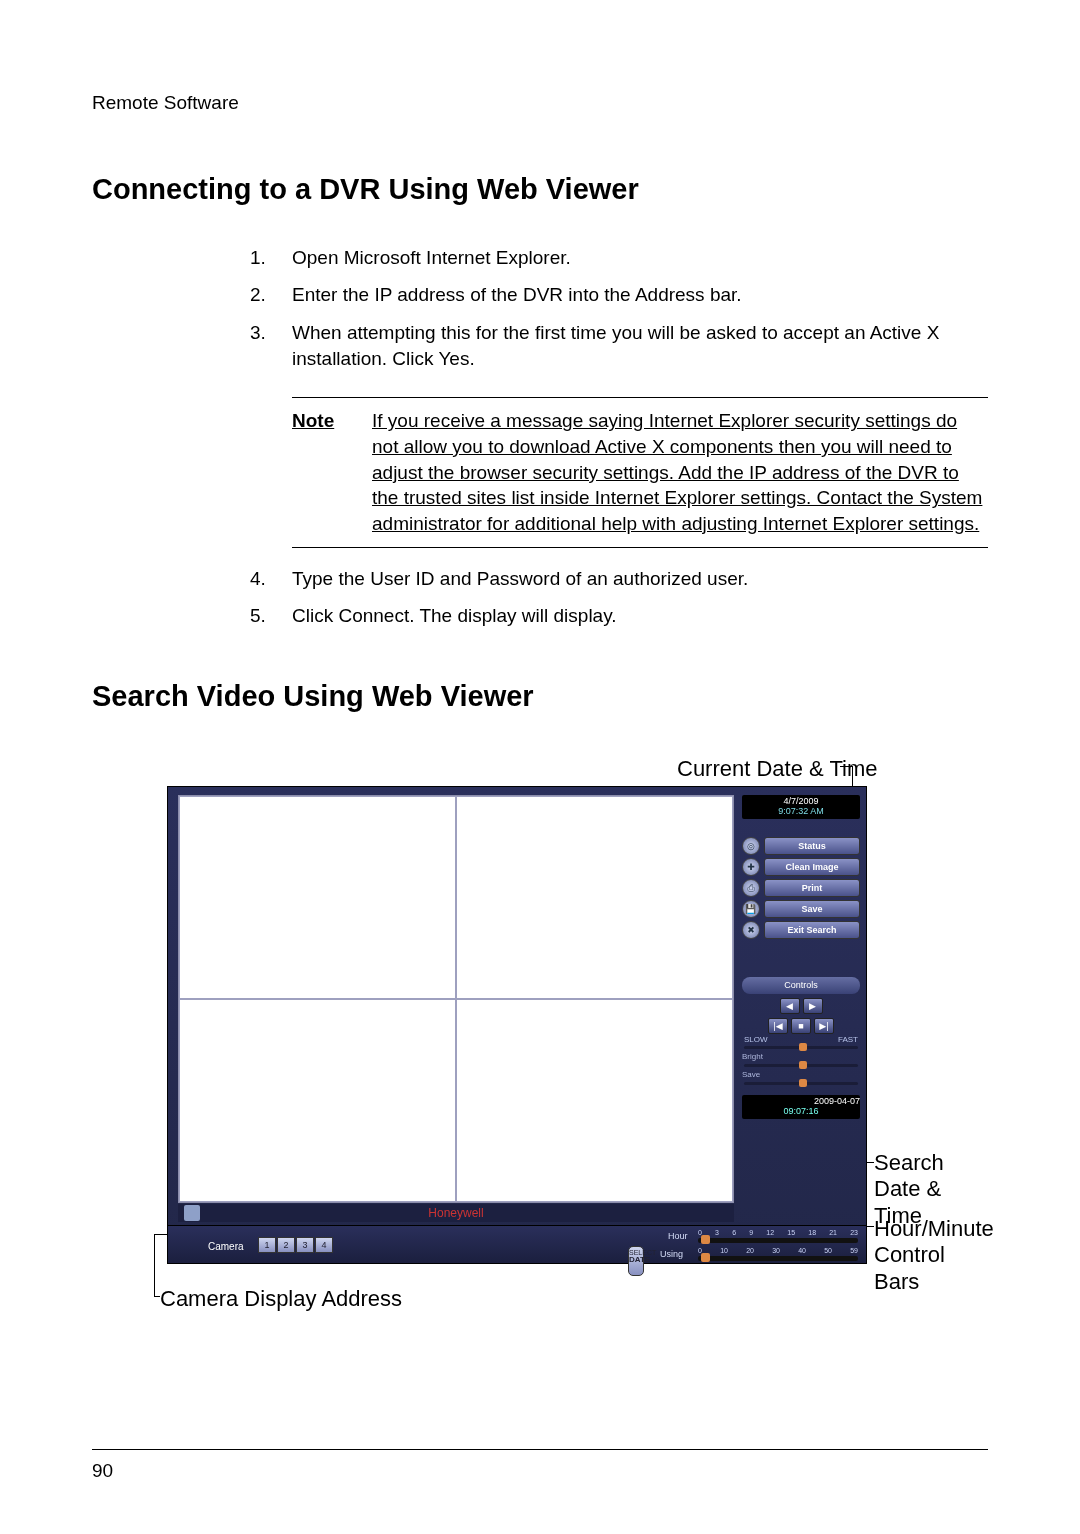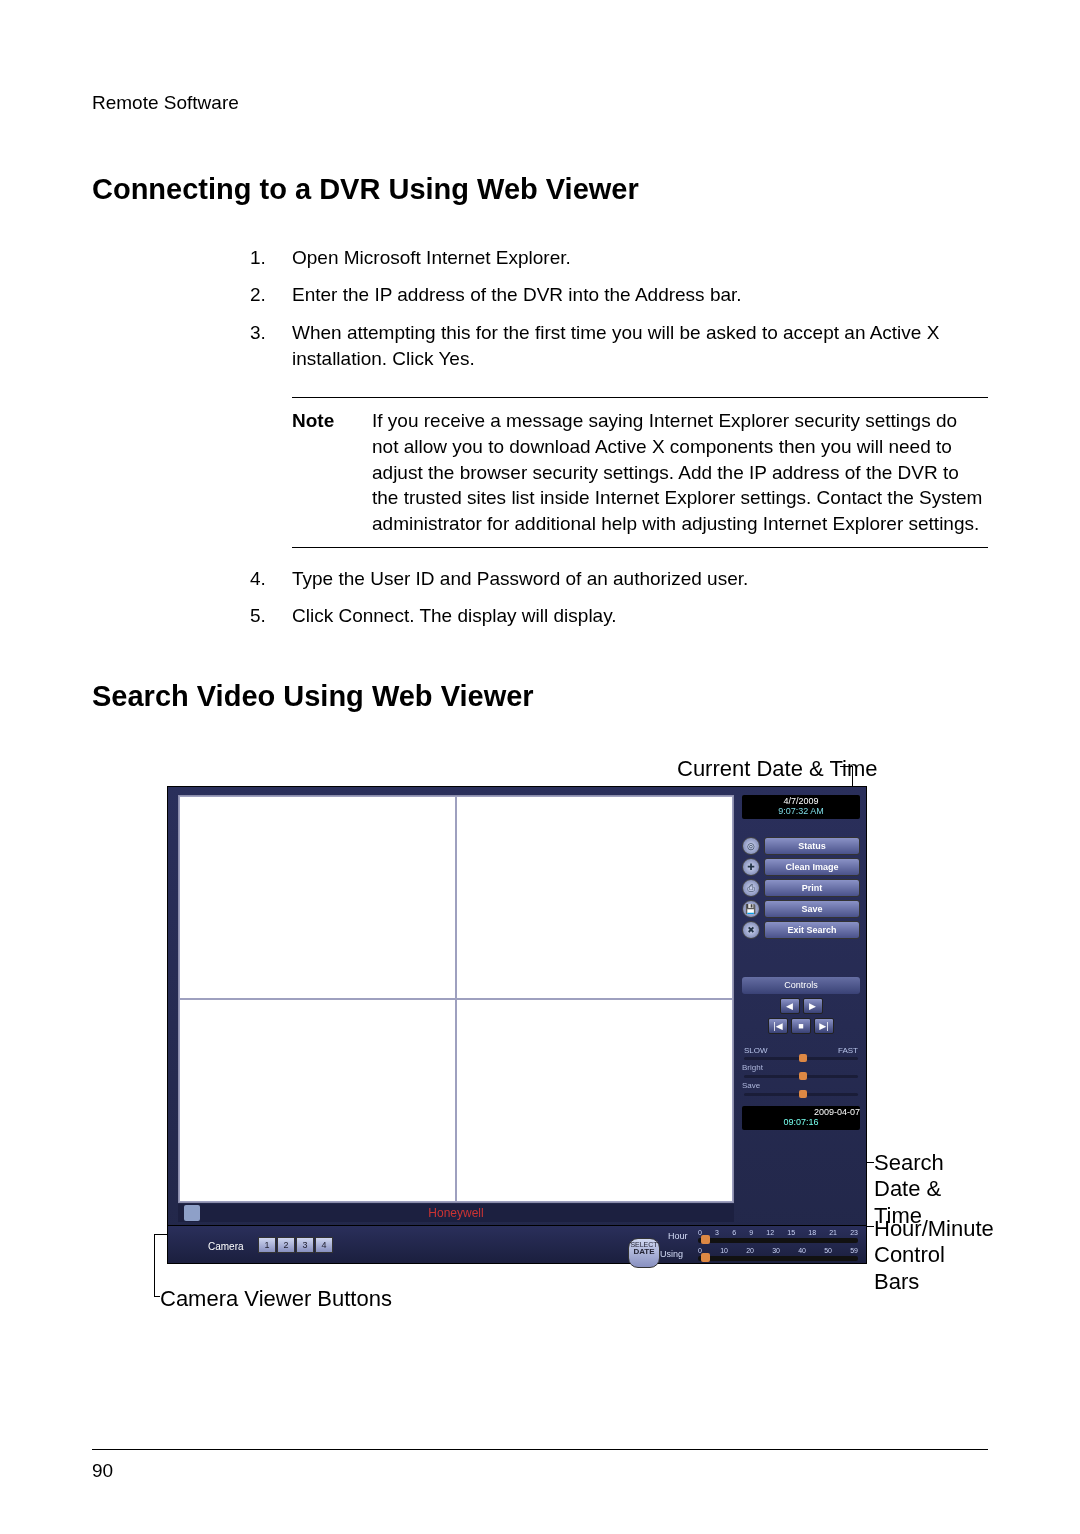--- a/index.html
+++ b/index.html
@@ -39,20 +39,21 @@
     left: -42px;
     top: 0;
   }
   .note-block {
     border-top: 1px solid #000;
     border-bottom: 1px solid #000;
     margin: 9px 0 18px 200px;
     padding: 10px 0 10px 0;
     display: flex;
     gap: 24px;
+    text-decoration: underline;
   }
   .note-label { font-weight: bold; min-width: 56px; }
   .sec2-wrap { margin-top: 48px; }
   .figure-area {
     position: relative;
     margin-top: 46px;
     margin-left: 30px;
   }
   .callout {
     position: absolute;
@@ -138,39 +139,39 @@
     border-radius: 3px;
     border: 1px solid #333;
   }
   .controls-hdr {
     background: linear-gradient(#656ea3, #3a4276);
     color: #fff;
     font-size: 9px;
     text-align: center;
     padding: 2px 0;
     margin-top: 38px;
-    border-radius: 3px;
+    border-radius: 8px;
   }
   .ctl-row {
     display: flex; justify-content: center; gap: 3px;
     margin-top: 4px;
   }
   .ctl-row button {
     width: 20px; height: 16px;
     background: linear-gradient(#8a92c6, #3a4276);
     border: 1px solid #222;
     border-radius: 2px;
     color: #fff; font-size: 9px;
     cursor: pointer;
     line-height: 14px;
   }
   .slider-lbl {
     color: #b8c4ea; font-size: 8px;
     display: flex; justify-content: space-between;
-    margin-top: 12px;
+    margin-top: 1px;
     padding: 0 2px;
   }
   .slider-track {
     height: 3px; background: #1a1d38;
     border-radius: 2px; position: relative;
     margin: 1px 2px 3px 2px;
   }
   .slider-thumb {
     position: absolute; top: -3px;
     width: 8px; height: 8px;
@@ -203,25 +204,25 @@
   }
   .cam-btns span {
     width: 18px; height: 16px;
     background: linear-gradient(#cfd6f0, #8890c0);
     border: 1px solid #333;
     font-size: 9px; text-align: center;
     line-height: 15px;
     color: #223;
   }
   .sel-date {
-    position: absolute; left: 460px; top: 12px;
-    width: 32px; height: 30px;
+    position: absolute; left: 460px; top: 20px;
+    width: 16px; height: 30px;
     background: linear-gradient(#cfd6f0, #8890c0);
     border: 1px solid #333;
-    border-radius: 10px;
+    border-radius: 5px;
     font-size: 7px; text-align: center;
     color: #223;
     line-height: 1;
     padding-top: 2px;
   }
   .sel-date .big { font-size: 8px; font-weight: bold; display:block; }
   .bar-label {
     position: absolute; color: #d6def9; font-size: 9px;
   }
   .track {
@@ -283,21 +284,21 @@
       <div class="callout" style="left:555px; top:-6px;">Current Date &amp; Time</div>
       <div class="callout-line" style="left:730px; top:4px; width:1px; height:34px;"></div>
       <div class="callout-line" style="left:718px; top:4px; width:12px; height:1px;"></div>
 
       <div class="callout" style="left:752px; top:388px;">Search Date &amp; Time</div>
       <div class="callout-line" style="left:742px; top:400px; width:10px; height:1px;"></div>
 
       <div class="callout" style="left:752px; top:454px;">Hour/Minute Control Bars</div>
       <div class="callout-line" style="left:730px; top:464px; width:22px; height:1px;"></div>
 
-      <div class="callout" style="left:38px; top:524px;">Camera Viewer Buttons</div>
+      <div class="callout" style="left:38px; top:524px;">Camera Display Address</div>
       <div class="callout-line" style="left:32px; top:472px; width:1px; height:62px;"></div>
       <div class="callout-line" style="left:32px; top:534px; width:6px; height:1px;"></div>
       <div class="callout-line" style="left:32px; top:472px; width:60px; height:1px;"></div>
 
       <div class="viewer">
         <div class="video-area">
           <div></div>
           <div></div>
           <div></div>
           <div></div>

